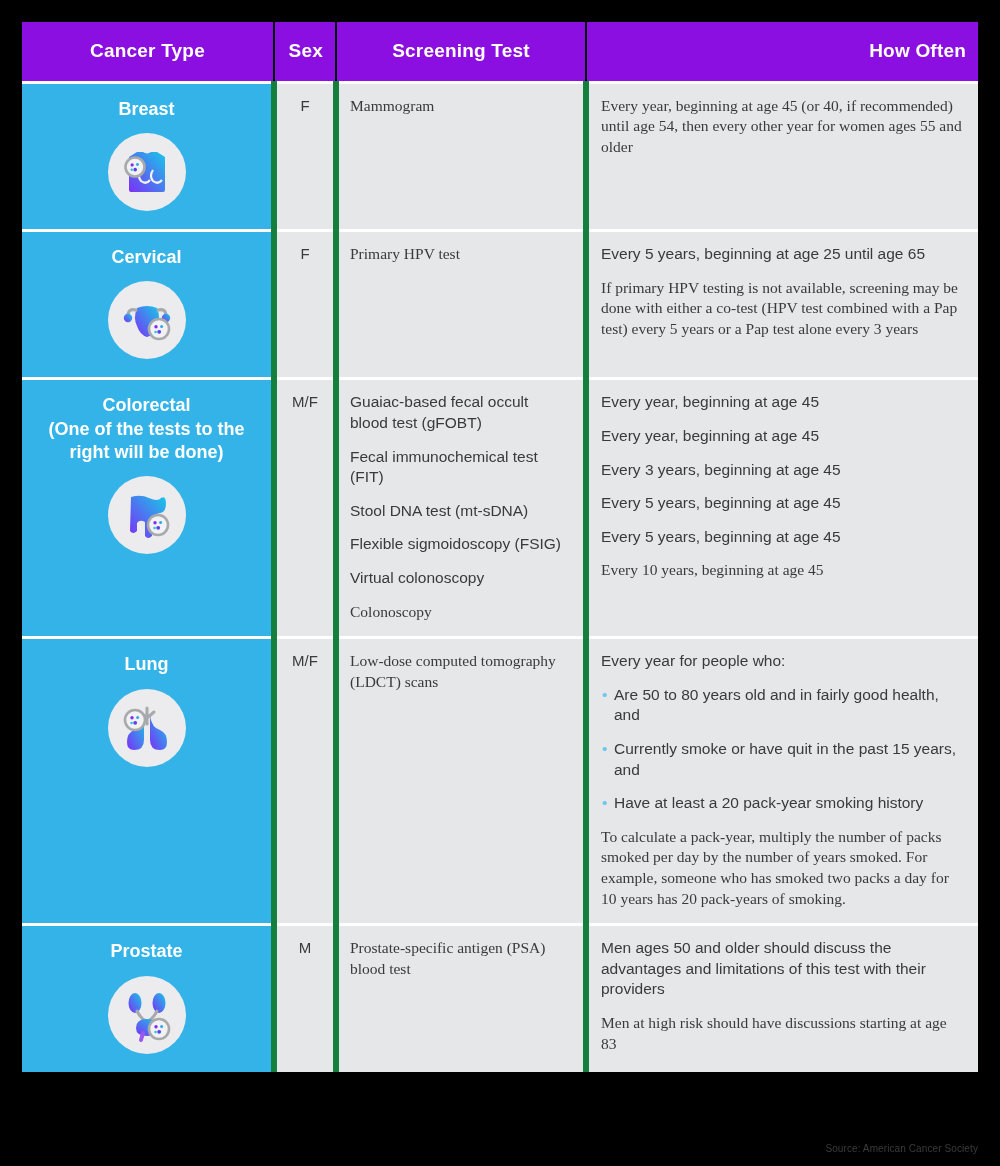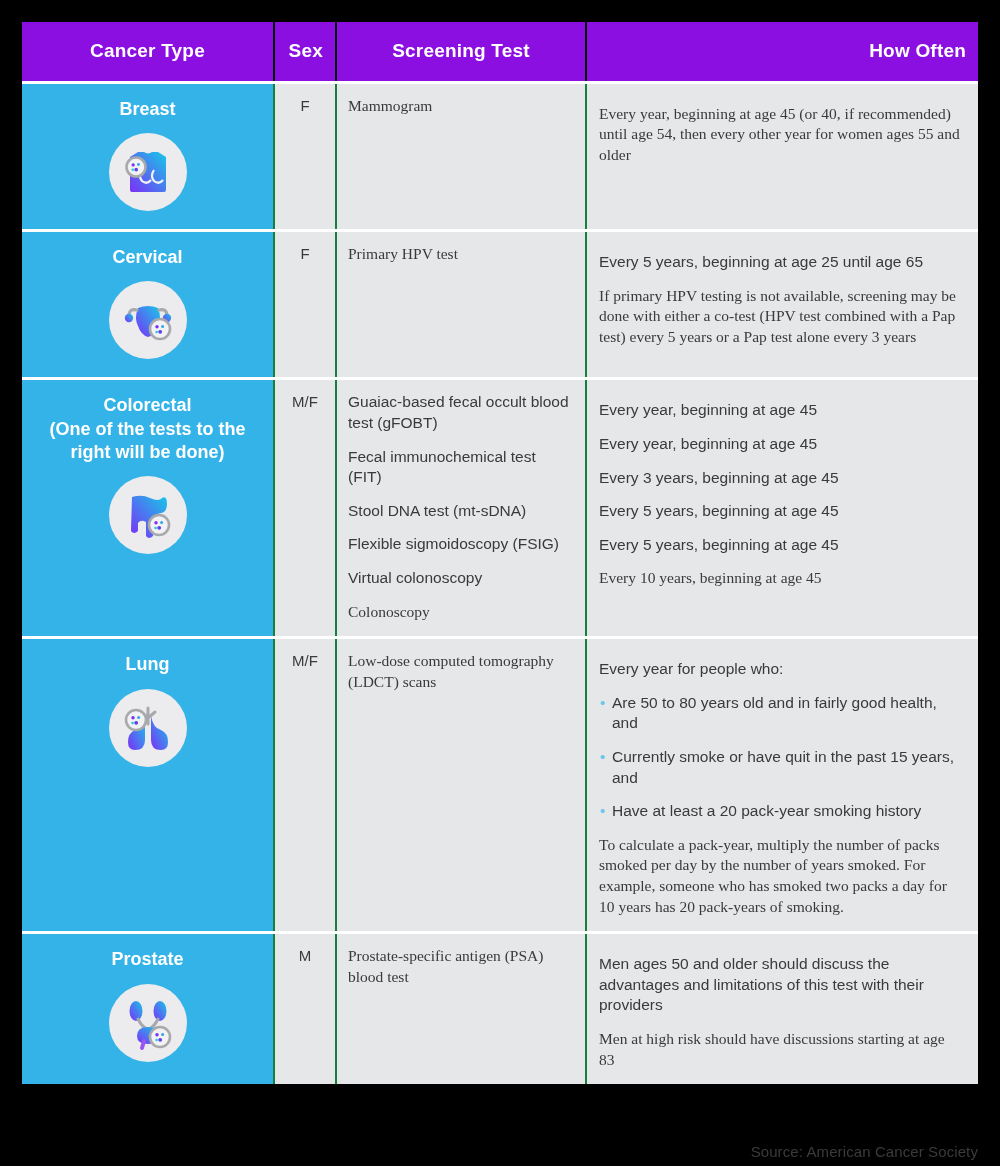--- a/index.html
+++ b/index.html
@@ -45,21 +45,21 @@
   }
   thead th.h-type { text-align: center; }
   thead th.h-sex  { text-align: right; }
   thead th.h-test { text-align: center; }
   thead th.h-often{ text-align: right; border-right: none; }
 
   
   tbody td {
     vertical-align: top;
     border-top: 3px solid #ffffff;
-    border-right: 2px solid #15803d;
+    border-right: 6px solid #15803d;
   }
   tbody tr:first-child td { border-top: 3px solid #ffffff; }
 
   td.type-cell {
     background: #33B3E8;
     text-align: center;
     padding: 14px 10px 18px 10px;
   }
   .type-label {
     color: #ffffff;
@@ -98,21 +98,21 @@
     color: #3A3A3C;
     font-size: 15.5px;
     line-height: 1.33;
     padding: 12px 14px 14px 11px;
   }
   td.often-cell {
     background: #E6E7E8;
     color: #3A3A3C;
     font-size: 15.5px;
     line-height: 1.33;
-    padding: 20px 14px 14px 12px;
+    padding: 12px 14px 14px 12px;
     border-right: none;
   }
   .para { margin-bottom: 13px; }
   .para:last-child { margin-bottom: 0; font-family: Liberation Serif, serif; }
 
   ul.bullets { list-style: none; margin: 0 0 13px 0; }
   ul.bullets li {
     position: relative;
     padding-left: 13px;
     margin-bottom: 13px;
@@ -125,21 +125,21 @@
     top: 0px;
     color: #6DC6EE;
     font-size: 15.5px;
   }
 
   .source {
     position: absolute;
     right: 22px;
     top: 1143px;
     color: #3B3B3D;
-    font-size: 15px;
+    font-size: 10px;
     letter-spacing: 0.1px;
   }
 </style>
 </head>
 <body>
 
 <div class="table-wrap">
   <table class="screening-table">
     <colgroup>
       <col class="c-type">

